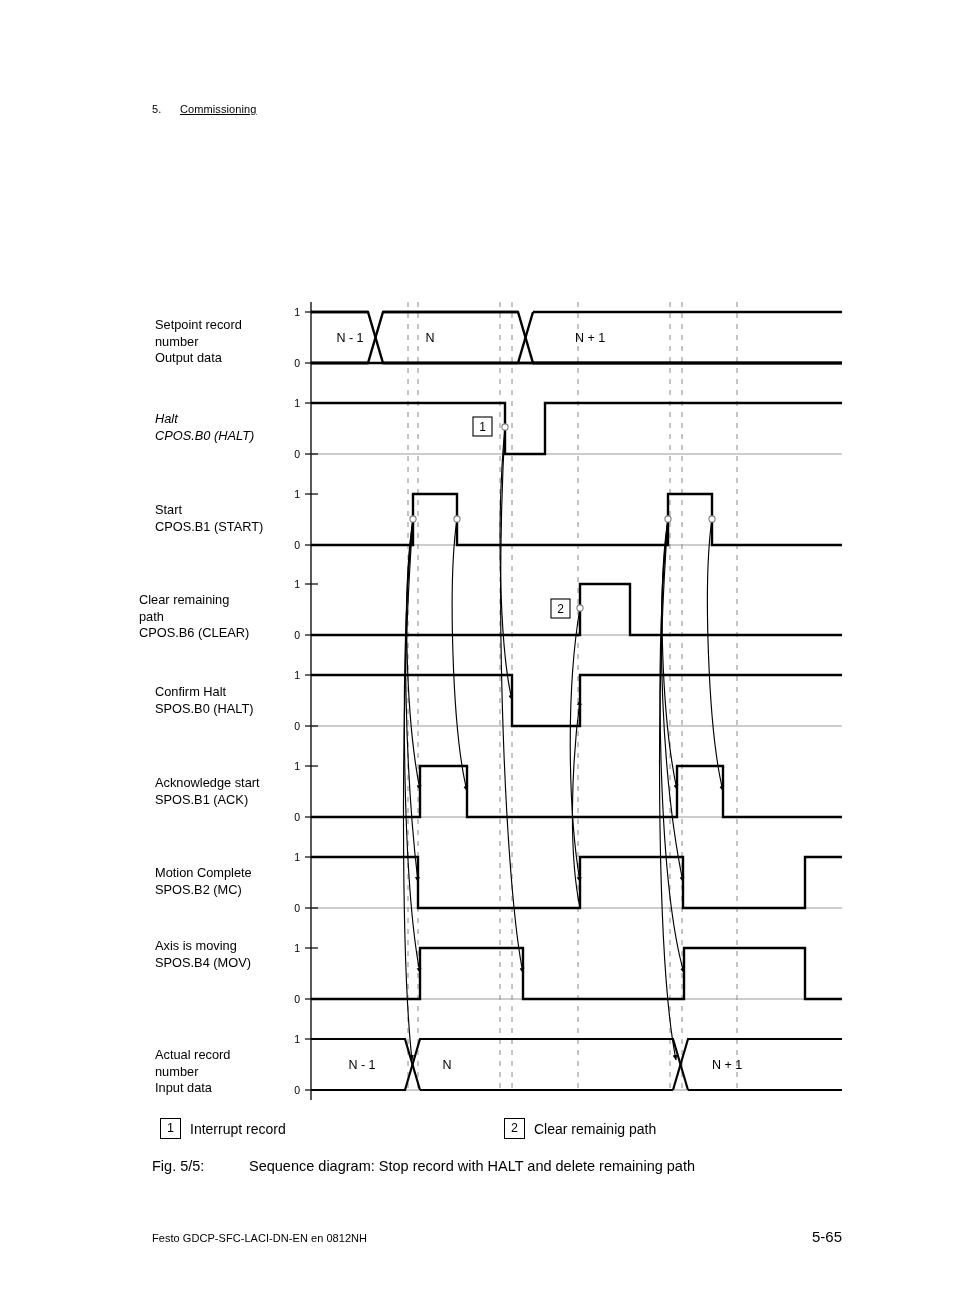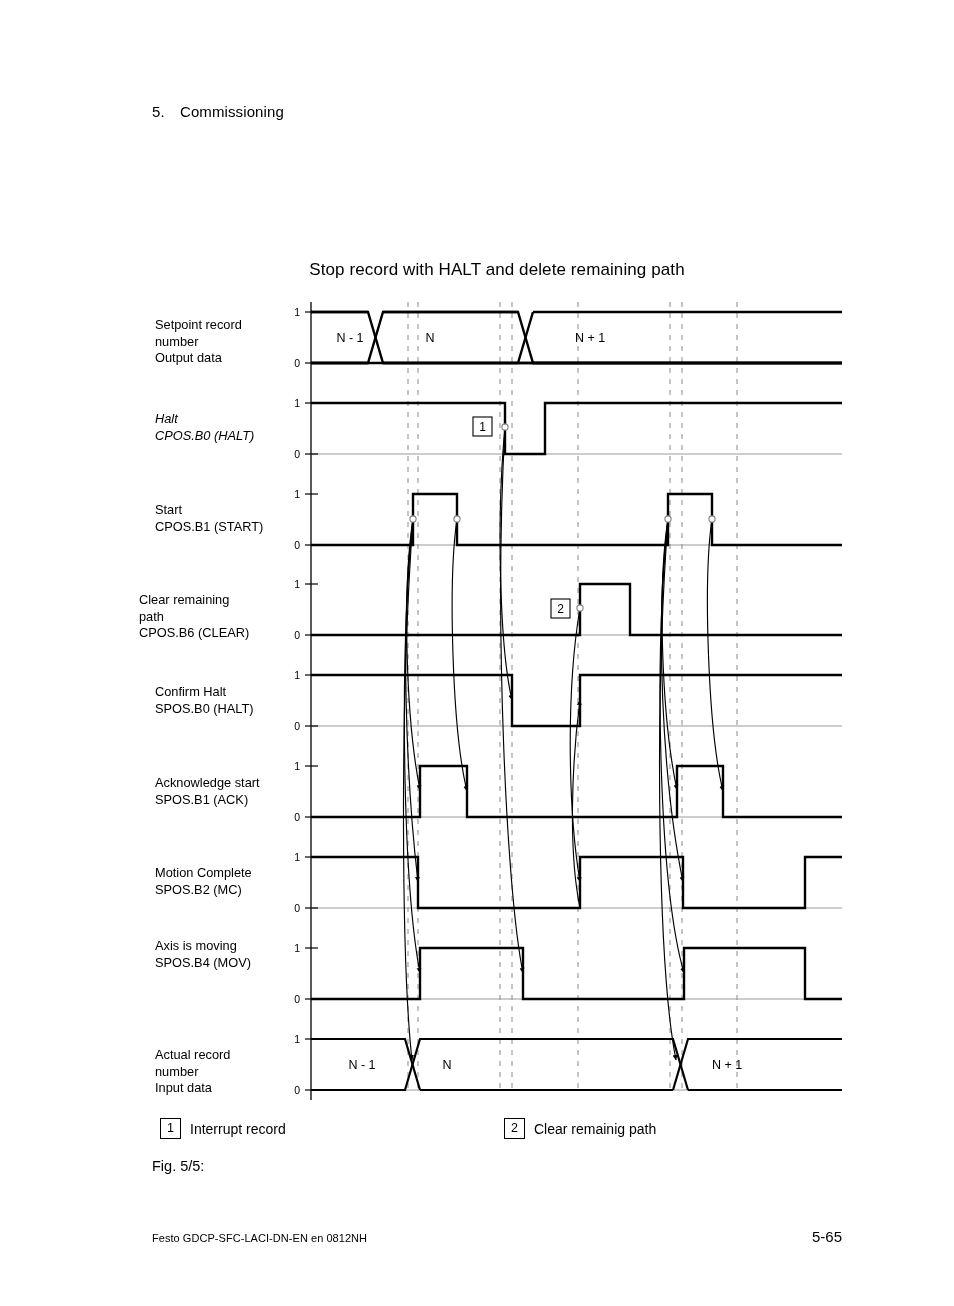--- a/index.html
+++ b/index.html
@@ -6,21 +6,21 @@
   body{
     width:954px;height:1306px;position:relative;
     font-family:"Liberation Sans", sans-serif;
     color:#000;
     -webkit-font-smoothing:antialiased;
   }
   .page{position:absolute;inset:0;}
 
   .chapter-head{
     position:absolute;left:152px;top:103px;
-    font-size:15px;letter-spacing:.1px;
+    font-size:11px;letter-spacing:.1px;text-decoration:underline;
   }
   .chapter-head .num{display:inline-block;width:28px;}
 
   .fig-title{
     position:absolute;left:152px;top:260px;width:690px;
     text-align:center;font-size:17px;letter-spacing:.1px;
   }
 
   .diagram{position:absolute;left:0px;top:290px;width:954px;height:830px;}
   .diagram svg{display:block;}
@@ -55,21 +55,20 @@
 </style>
 </head>
 <body>
 
 <div class="page">
 
   <div class="chapter-head">
     <span class="num">5.</span><span>Commissioning</span>
   </div>
 
-  <div class="fig-title">Stop record with HALT and delete remaining path</div>
 
   <div class="rowlabel" style="left:155px;top:317px;">Setpoint record
 number
 Output data</div>
   <div class="rowlabel" style="left:155px;top:411px;font-style:italic;">Halt
 CPOS.B0 (HALT)</div>
   <div class="rowlabel" style="left:155px;top:502px;">Start
 CPOS.B1 (START)</div>
   <div class="rowlabel" style="left:139px;top:592px;">Clear remaining
 path
@@ -279,20 +278,21 @@
       <span class="legend-text">Interrupt record</span>
     </div>
     <div class="legend-item two">
       <span class="boxnum">2</span>
       <span class="legend-text">Clear remainig path</span>
     </div>
   </div>
 
   <div class="caption">
     <span class="cap-label">Fig. 5/5:</span>
+    <span>Sequence diagram: Stop record with HALT and delete remaining path</span>
   </div>
 
   <div class="footer">
     <span class="footer-left">Festo GDCP-SFC-LACI-DN-EN  en 0812NH</span>
     <span class="footer-right">5-65</span>
   </div>
 
 </div>
 
 </body></html>

